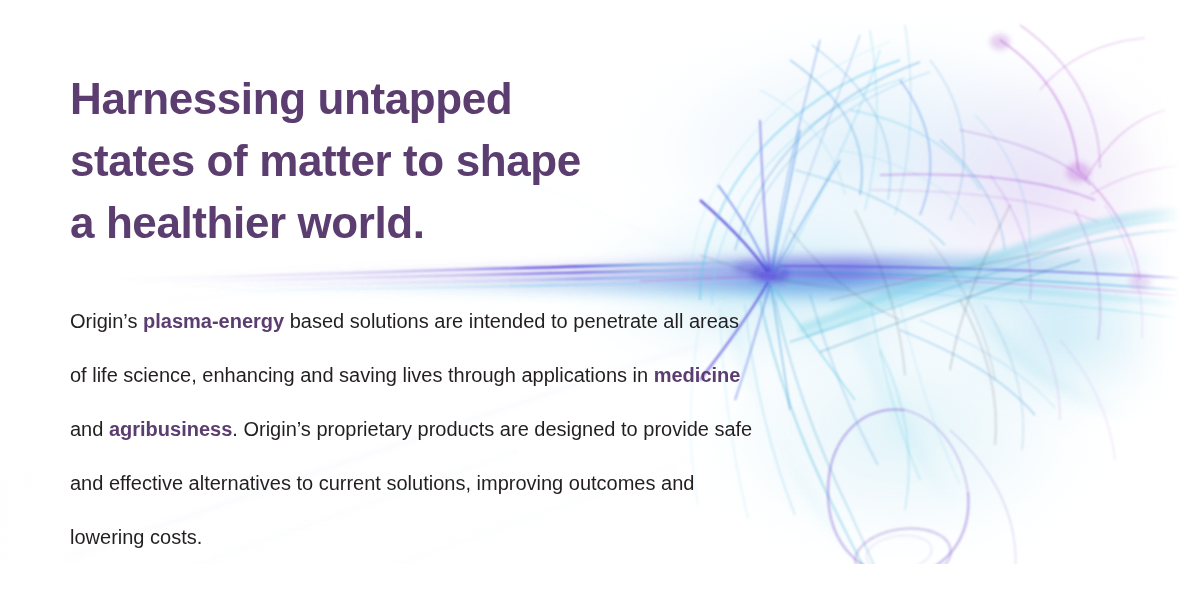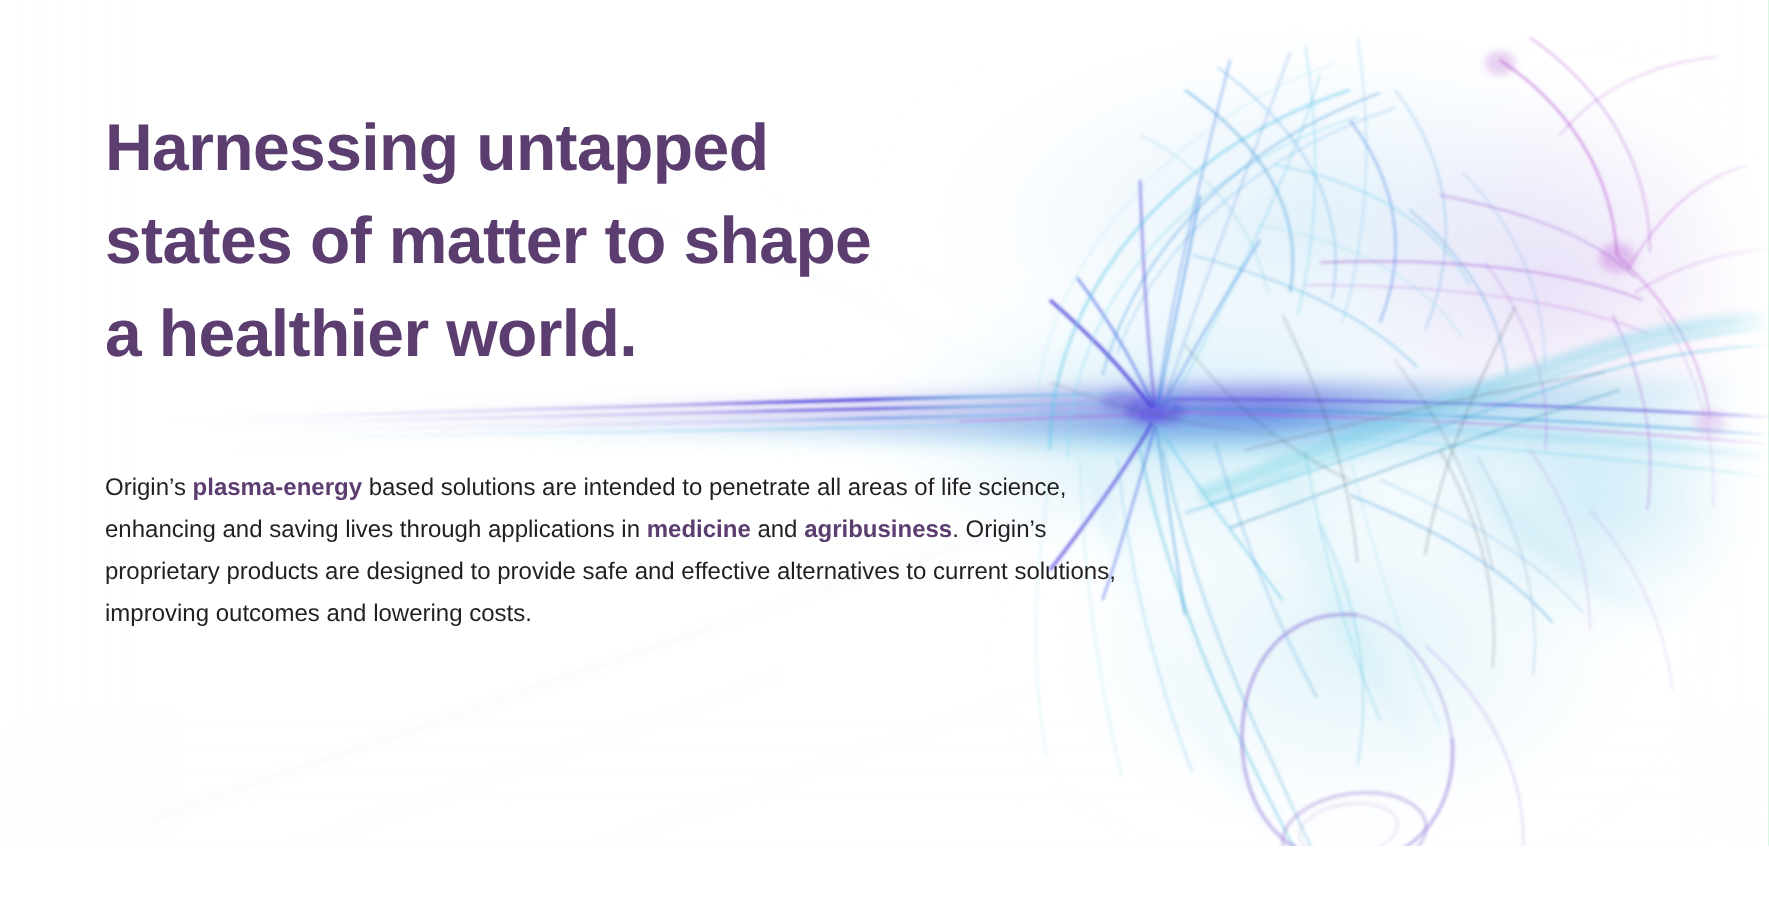--- a/index.html
+++ b/index.html
@@ -5,21 +5,21 @@
   html, body {
     margin: 0;
     padding: 0;
     background: #ffffff;
   }
   #page {
     position: relative;
     width: 1179px;
     height: 564px;
     overflow: hidden;
-    background: #22c55e;
+    background: #f97316;
     font-family: "Liberation Sans", sans-serif;
   }
 
   
   #artwork {
     position: absolute;
     inset: 0;
     width: 1179px;
     height: 608px;
     pointer-events: none;
@@ -44,25 +44,25 @@
     line-height: 62px;
     font-weight: 700;
     letter-spacing: -0.4px;
     color: #5b3d70;
     white-space: pre-line;
   }
 
   #body-copy {
     position: absolute;
     left: 70px;
-    top: 312px;
+    top: 294px;
     width: 690px;
     margin: 0;
-    font-size: 16px;
-    line-height: 28px;
+    font-size: 20px;
+    line-height: 54px;
     font-weight: 400;
     color: #231f20;
   }
   #body-copy .accent {
     font-weight: 700;
     color: #5b3d70;
   }
 </style>
 </head>
 <body>

